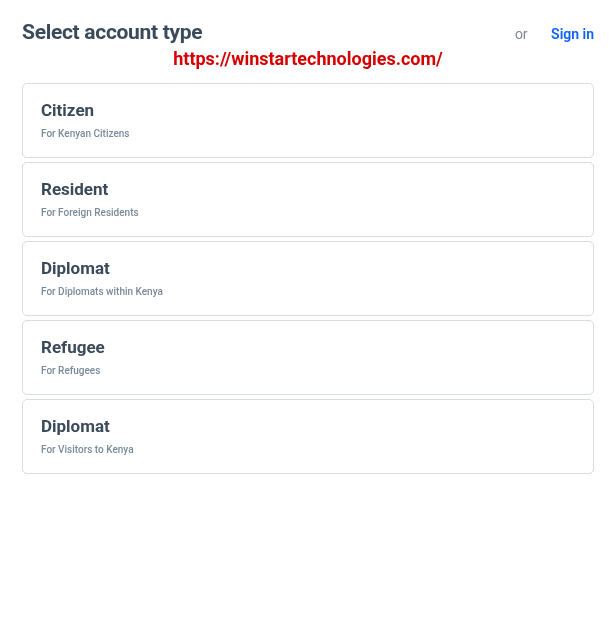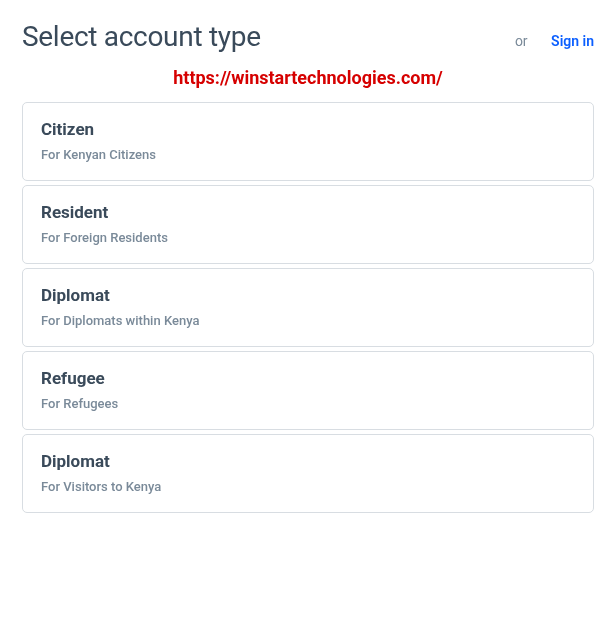--- a/index.html
+++ b/index.html
@@ -14,22 +14,22 @@
       height: 639px;
       padding: 20px 22px;
     }
     .header {
       display: flex;
       justify-content: space-between;
       align-items: baseline;
       margin-bottom: 4px;
     }
     .page-title {
-      font-size: 28px;
-      font-weight: 400;
+      font-size: 21px;
+      font-weight: 700;
       color: #3a4a5a;
       letter-spacing: -0.3px;
     }
     .signin-block {
       font-size: 14px;
     }
     .or-text {
       color: #7a8a99;
       margin-right: 20px;
     }
@@ -38,42 +38,42 @@
       font-weight: 600;
       text-decoration: none;
       cursor: pointer;
     }
     .overlay-url {
       text-align: center;
       font-size: 18px;
       font-weight: 700;
       color: #d60000;
       margin-bottom: 14px;
-      margin-top: 14px;
+      margin-top: 4px;
     }
     .options {
       display: flex;
       flex-direction: column;
       gap: 4px;
     }
     .option-card {
       border: 1px solid #d8dde2;
       border-radius: 5px;
       padding: 16px 18px 18px 18px;
       cursor: pointer;
       background: #ffffff;
     }
     .option-title {
       font-size: 17px;
       font-weight: 700;
       color: #3a4a5a;
       margin-bottom: 8px;
     }
     .option-desc {
-      font-size: 13px;
+      font-size: 10px;
       color: #7a8a99;
       font-weight: 500;
     }
   </style>
 </head>
 <body>
 
 <div class="header">
   <h1 class="page-title">Select account type</h1>
   <div class="signin-block">

